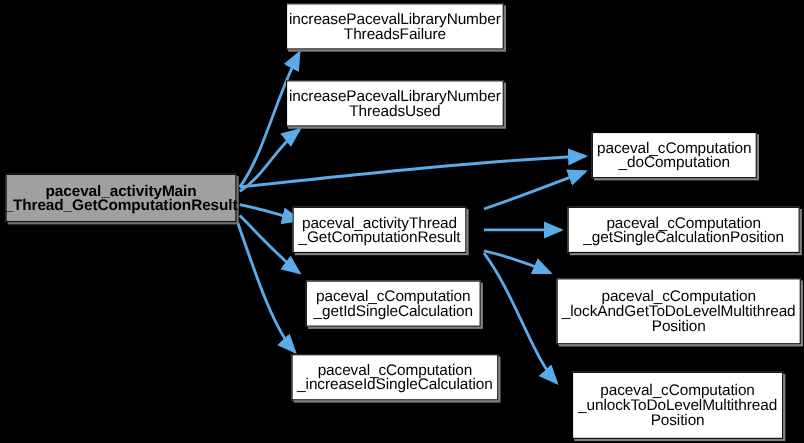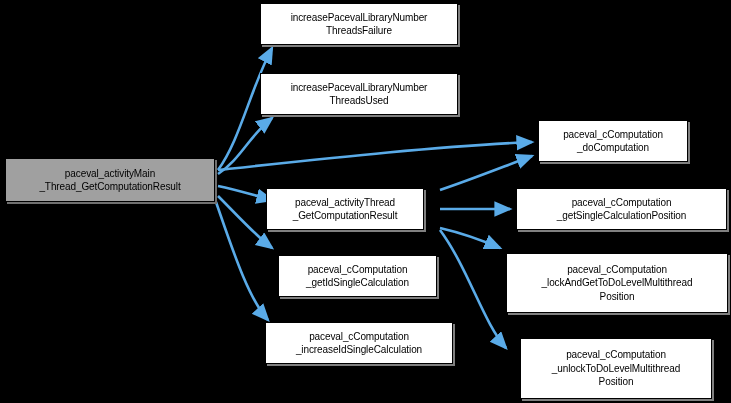--- a/index.html
+++ b/index.html
@@ -24,21 +24,21 @@
     pointer-events: none;
   }
   .node {
     position: absolute;
     box-sizing: border-box;
     display: flex;
     align-items: center;
     justify-content: center;
     text-align: center;
     color: #000000;
-    font-size: 10px;
+    font-size: 14px;
     line-height: 13.5px;
     letter-spacing: -0.1px;
     white-space: pre;
     background: #ffffff;
     border: 1px solid #000000;
     box-shadow: 2px 2px 0 0 #808080;
     z-index: 2;
   }
   .node.current {
     background: #a0a0a0;
@@ -66,21 +66,21 @@
         <path d="M 218,196 C 238,216 256,236 272,248" fill="none" stroke="#5aabe8" stroke-width="2.6" marker-end="url(#arrowhead)"></path>
         <path d="M 216,202 C 232,248 248,298 268,320" fill="none" stroke="#5aabe8" stroke-width="2.6" marker-end="url(#arrowhead)"></path>
         <path d="M 440,190 C 470,180 505,166 532,156" fill="none" stroke="#5aabe8" stroke-width="2.6" marker-end="url(#arrowhead)"></path>
         <path d="M 440,209 C 470,209 492,209 510,209" fill="none" stroke="#5aabe8" stroke-width="2.6" marker-end="url(#arrowhead)"></path>
         <path d="M 440,228 C 466,234 486,242 500,248" fill="none" stroke="#5aabe8" stroke-width="2.6" marker-end="url(#arrowhead)"></path>
         <path d="M 440,230 C 468,268 484,324 506,348" fill="none" stroke="#5aabe8" stroke-width="2.6" marker-end="url(#arrowhead)"></path>
       </g>
   </svg>
 
   <div id="node-layer">
-      <div class="node current" style="left: 5px; top: 158px; width: 210px; height: 44px;"><span class="label">paceval_activityMain
+      <div class="node current" style="left: 5px; top: 158px; width: 210px; height: 44px; font-weight: bold;"><span class="label">paceval_activityMain
 _Thread_GetComputationResult</span></div>
       <div class="node" style="left: 260px; top: 3px; width: 198px; height: 42px;"><span class="label">increasePacevalLibraryNumber
 ThreadsFailure</span></div>
       <div class="node" style="left: 260px; top: 73px; width: 198px; height: 42px;"><span class="label">increasePacevalLibraryNumber
 ThreadsUsed</span></div>
       <div class="node" style="left: 538px; top: 120px; width: 150px; height: 42px;"><span class="label">paceval_cComputation
 _doComputation</span></div>
       <div class="node" style="left: 266px; top: 188px; width: 158px; height: 42px;"><span class="label">paceval_activityThread
 _GetComputationResult</span></div>
       <div class="node" style="left: 516px; top: 188px; width: 211px; height: 42px;"><span class="label">paceval_cComputation

